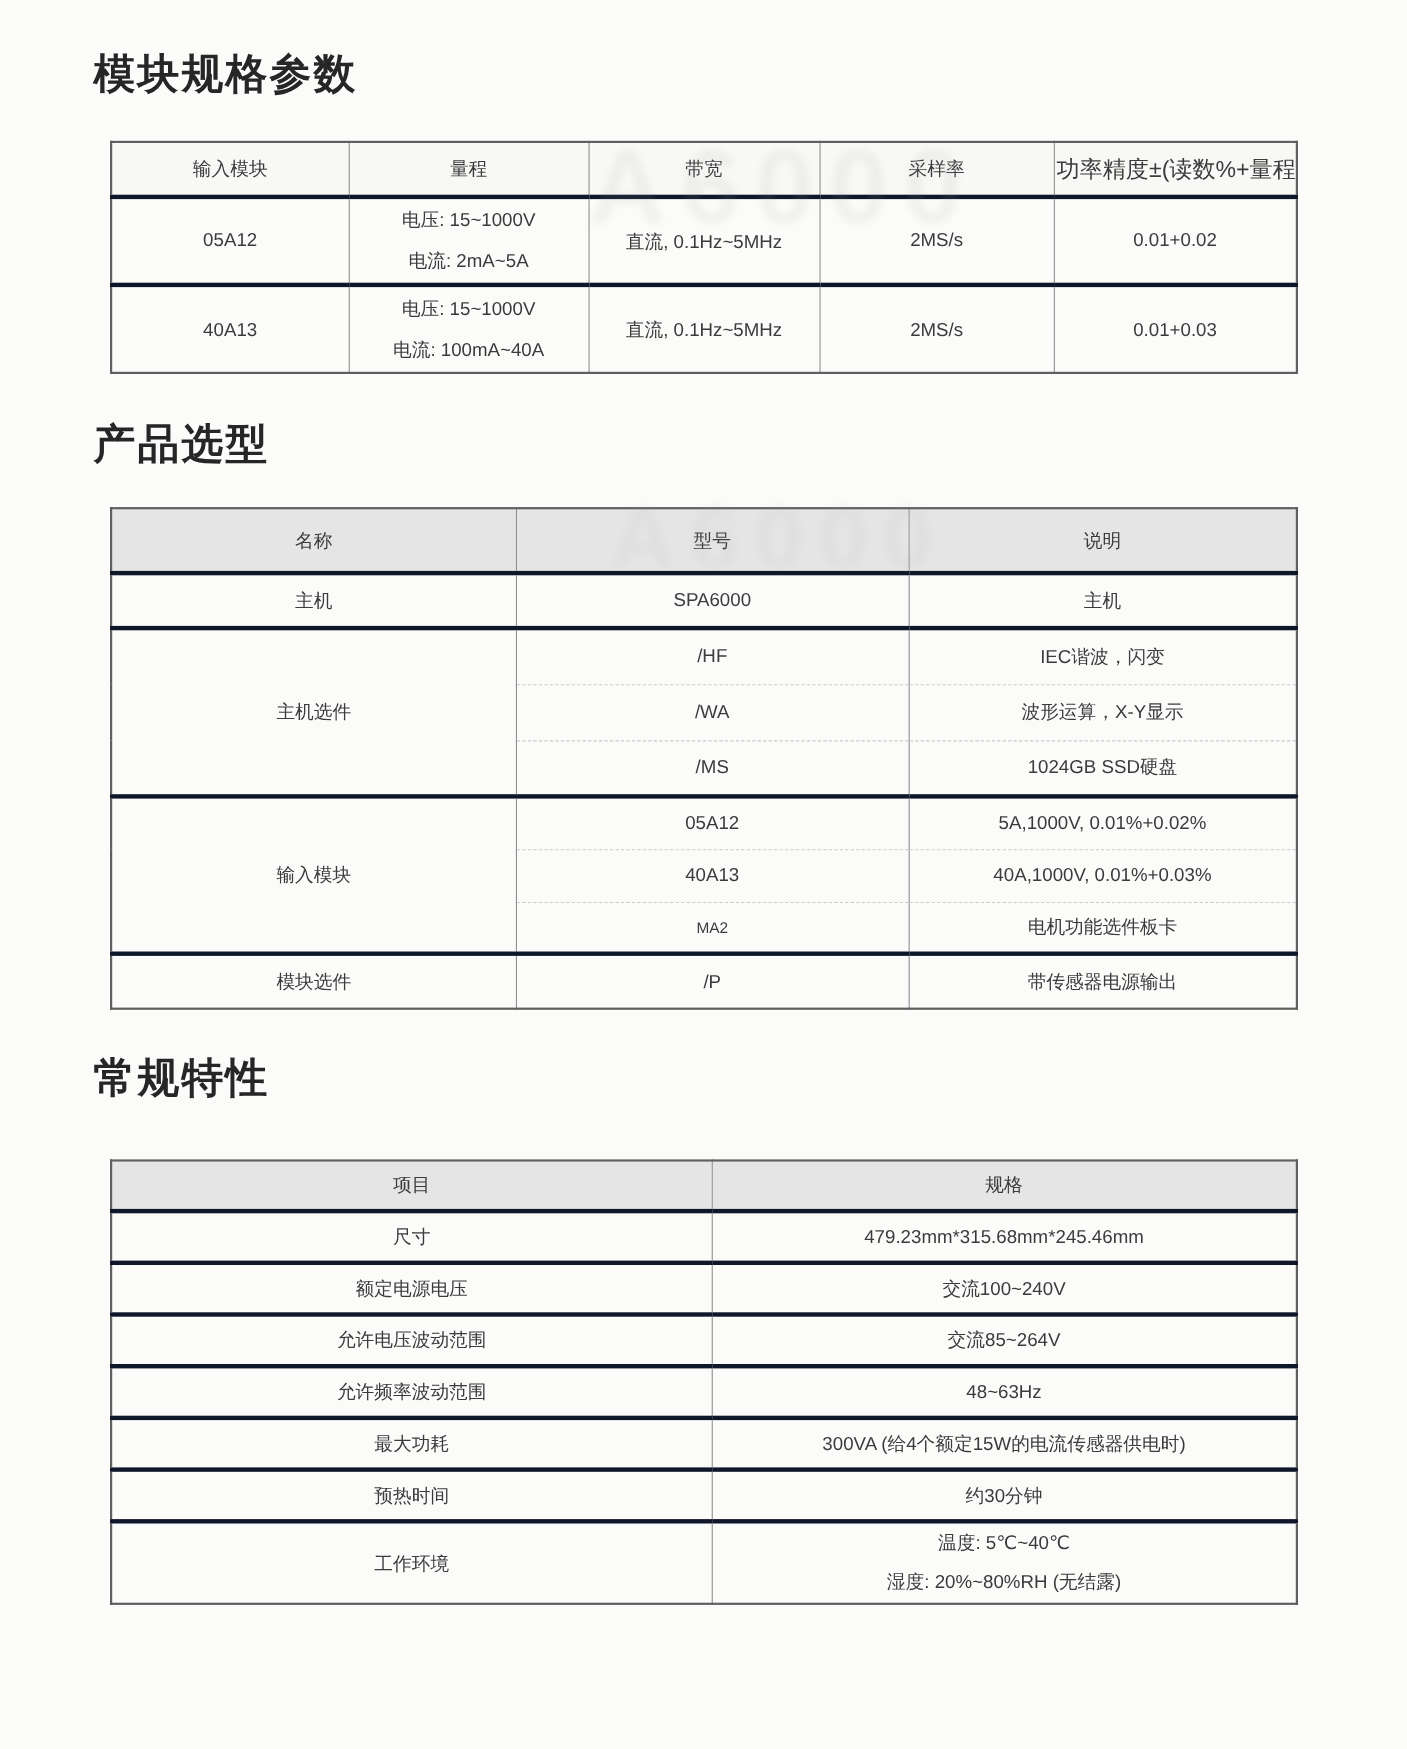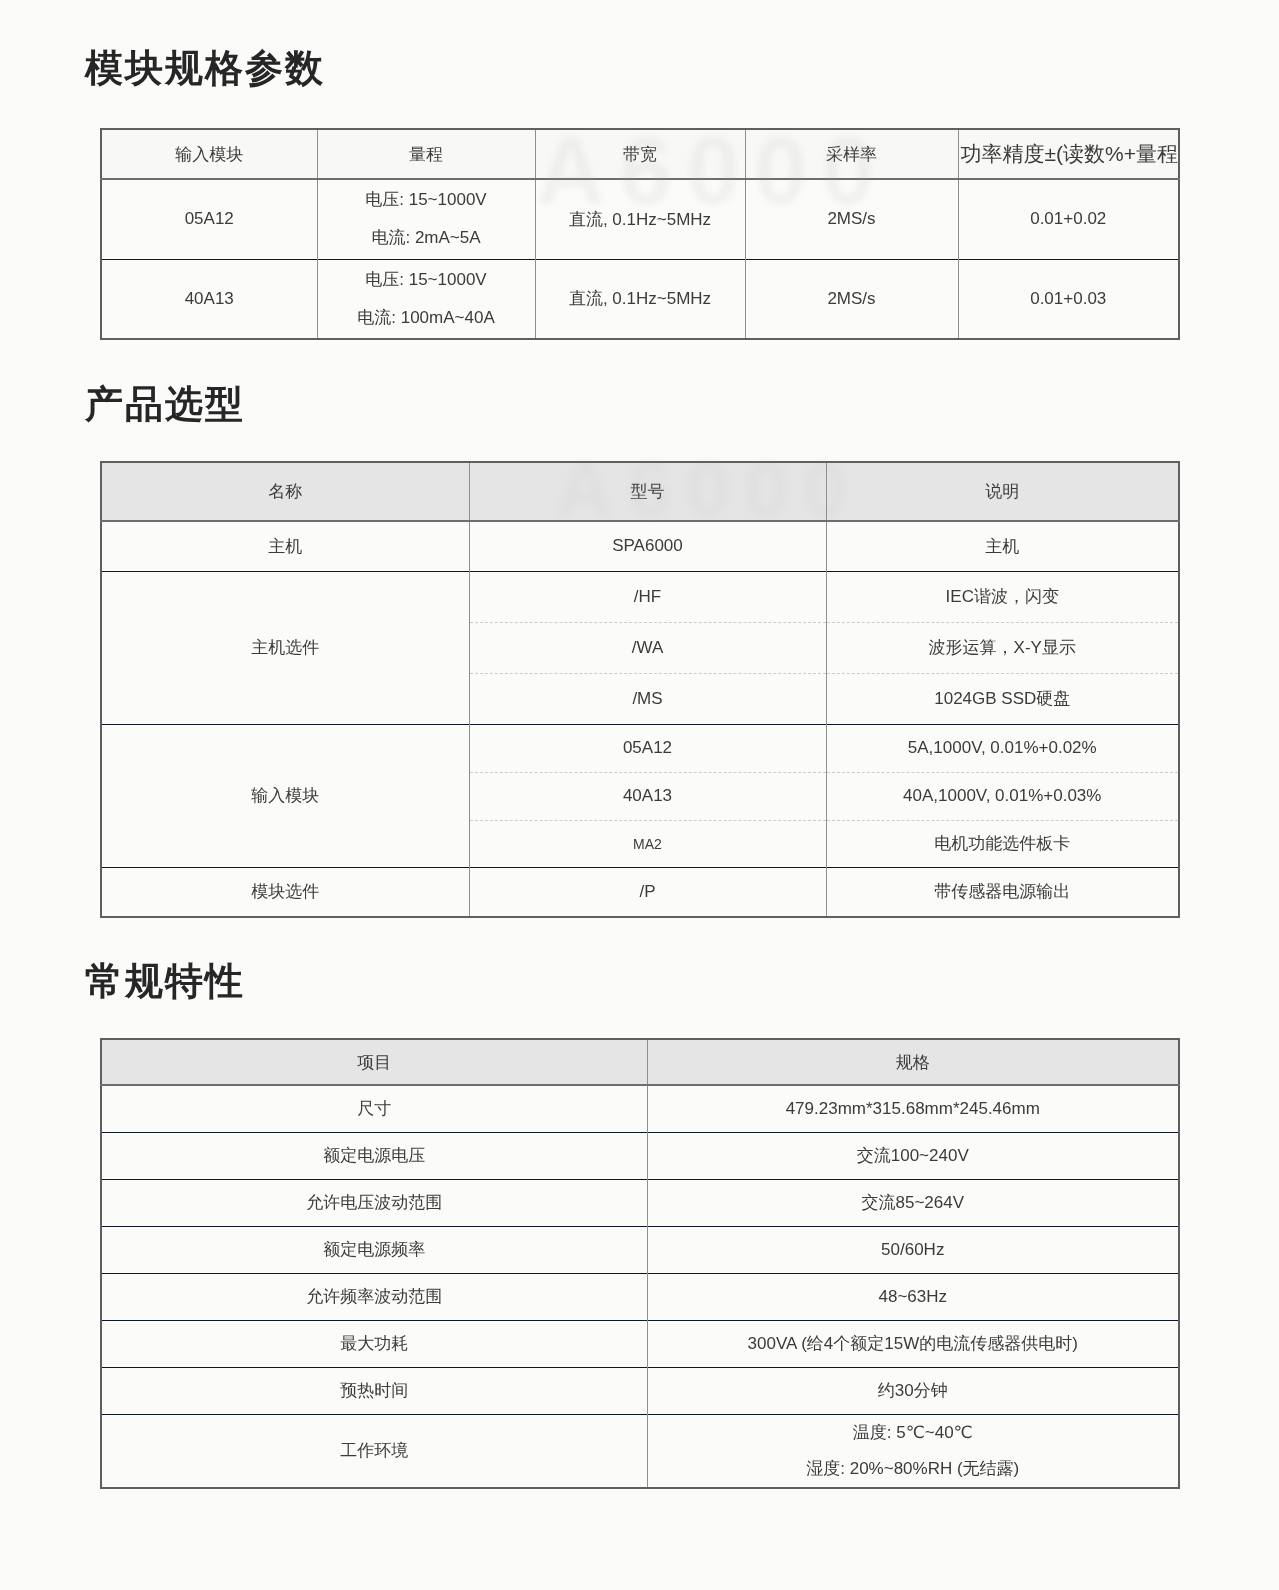--- a/index.html
+++ b/index.html
@@ -20,41 +20,41 @@
     letter-spacing: 2px;
     line-height: 48px;
   }
   #title1 { padding-top: 44px; }
   #title2 { margin-top: 40px; }
   #title3 { margin-top: 39px; }
 
   .tblwrap { position: relative; margin-left: 100px; width: 1168px; }
   #wrap1 { margin-top: 36px; }
   #wrap2 { margin-top: 33px; }
-  #wrap3 { margin-top: 33px; }
+  #wrap3 { margin-top: 49px; }
 
   table {
     border-collapse: collapse;
     table-layout: fixed;
     width: 1078px;
     font-size: 17px;
     color: #3b3b3b;
   }
   th, td {
     border-left: 1px solid #8f8f8f;
     border-right: 1px solid #8f8f8f;
     text-align: center;
     vertical-align: middle;
     font-weight: 400;
     padding: 0 6px;
     overflow: hidden;
   }
   table { border: 2px solid #5f5f5f; }
   tr.hdr th { border-bottom: 2px solid #6e6e6e; }
-  tr.major td { border-top: 1px solid #0f172a; }
+  tr.major td { border-top: 4px solid #0f172a; }
   tr.sub td { border-top: 1px dashed #cccccc; }
   tr.hdr th { background: #e5e5e5; }
   .t1 tr.hdr th { background: #f8f8f7; }
 
   .t1 tr.hdr { height: 50px; }
   .t1 tr.data { height: 80px; }
   .t1 .narrowhdr { font-size: 21px; white-space: nowrap; letter-spacing: 0; padding: 0 2px; }
 
   .t2 tr.hdr { height: 59px; }
   .t2 tr.r50 { height: 50px; }
@@ -211,24 +211,20 @@
       </tr>
       <tr class="major data">
         <td>额定电源电压</td>
         <td>交流100~240V</td>
       </tr>
       <tr class="major data">
         <td>允许电压波动范围</td>
         <td>交流85~264V</td>
       </tr>
       <tr class="major data">
-        <td>额定电源频率</td>
-        <td>50/60Hz</td>
-      </tr>
-      <tr class="major data">
         <td>允许频率波动范围</td>
         <td>48~63Hz</td>
       </tr>
       <tr class="major data">
         <td>最大功耗</td>
         <td>300VA (给4个额定15W的电流传感器供电时)</td>
       </tr>
       <tr class="major data">
         <td>预热时间</td>
         <td>约30分钟</td>

